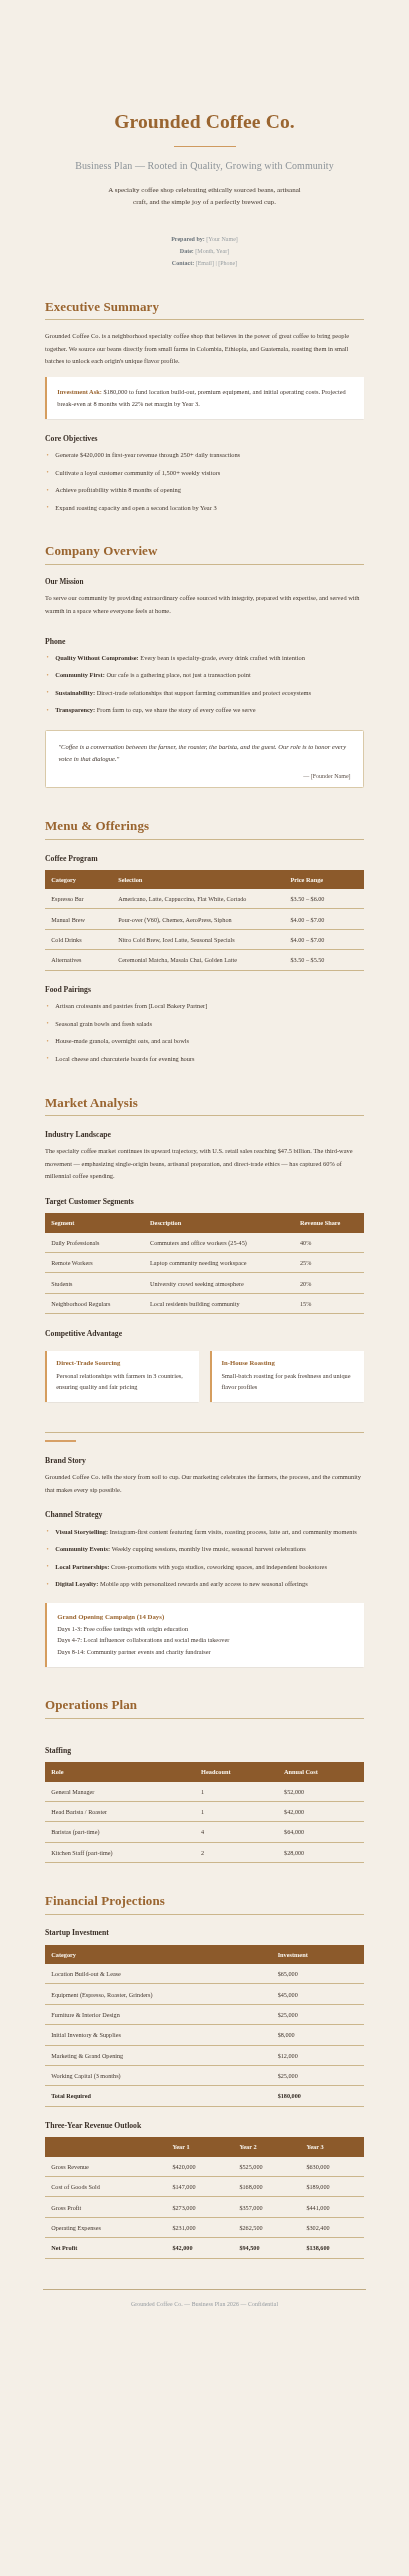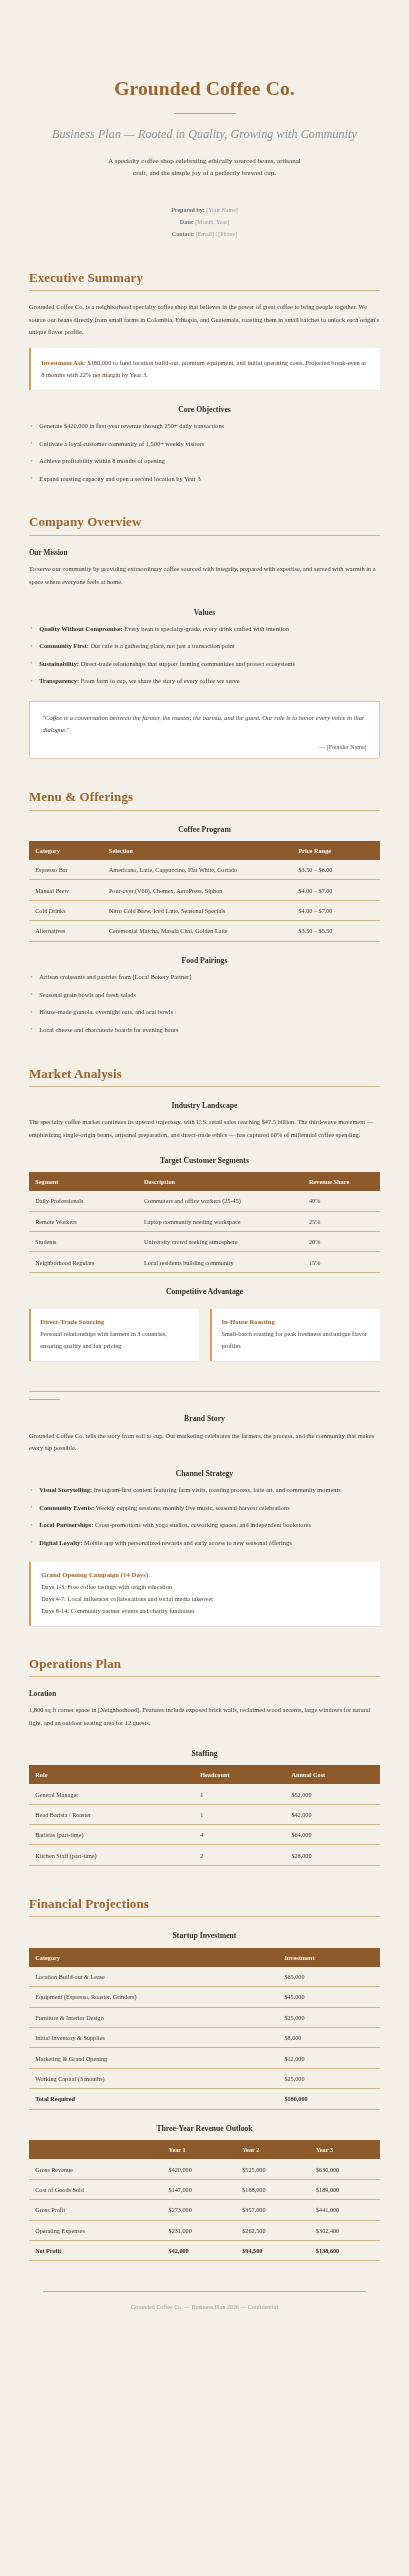--- a/index.html
+++ b/index.html
@@ -4,67 +4,65 @@
 <style>
   * { box-sizing: border-box; }
   html, body { margin: 0; padding: 0; }
   body {
     width: 409px;
     background: #f4efe7;
     font-family: "Liberation Serif", "DejaVu Serif", serif;
     color: #3d3129;
     -webkit-font-smoothing: antialiased;
   }
-  .page { width: 409px; padding: 0 0 38px 0; }
+  .page { width: 409px; padding: 0 0 38px 0; margin-top: 33px; }
 
   
   .cover { padding: 78px 43px 0 43px; text-align: center; }
   .doc-title {
     font-size: 19.6px;
     font-weight: bold;
     color: #9a6530;
     letter-spacing: 0.1px;
     line-height: 1.15;
     margin: 0;
   }
   .title-rule {
     width: 62px; height: 1.5px; background: #cf9a5f;
     margin: 12.4px auto 0 auto;
   }
   .doc-subtitle {
     margin: 13px 0 0 0;
-    font-size: 12px;
-    font-style: italic;
+    font-size: 10px;
     color: #8c9398;
     letter-spacing: 0.1px;
     text-align: center;
   }
   .doc-blurb {
     margin: 12.4px auto 0 auto;
     max-width: 201px;
     font-size: 7px;
     line-height: 1.78;
     color: #44382f;
   }
   .doc-meta { margin-top: 24px; font-size: 6px; line-height: 2.0; color: #9aa0a4; }
   .doc-meta .k { font-weight: bold; color: #6c757c; }
 
   
-  .section { padding: 0 29px; margin-top: 30px; }
+  .section { padding: 0 45px; margin-top: 30px; }
   .section-title {
     font-size: 13px; font-weight: bold; color: #9a6530;
     margin: 0 0 4.6px 0; letter-spacing: 0.1px;
   }
   .section-rule { height: 0.5px; background: #cbb68c; width: 100%; }
   .accent-tick { width: 31px; height: 1.5px; background: #d7a066; margin-top: 7.2px; }
 
   h3.sub {
     font-size: 7.7px; font-weight: bold; color: #3a2f27;
     margin: 14.4px 0 6.2px 0;
-    text-align: center;
   }
   h4.card-h { font-size: 7.2px; font-weight: bold; color: #3a2f27; margin: 0 0 6.2px 0; }
   p.body { font-size: 6.4px; line-height: 1.95; margin: 0 0 5.2px 0; color: #443830; }
 
   
   .callout {
     background: #ffffff;
     border-left: 2.1px solid #d59d5e;
     padding: 8.8px 11.3px 8.8px 10.3px;
     margin: 9.3px 0 3.1px 0;
@@ -194,21 +192,21 @@
     <h2 class="section-title">Company Overview</h2>
     <div class="section-rule"></div>
 
     <div class="cols">
       <div>
         <h4 class="card-h">Our Mission</h4>
         <p class="body">To serve our community by providing extraordinary coffee sourced with integrity, prepared with expertise, and served with warmth in a space where everyone feels at home.</p>
       </div>
     </div>
 
-    <h3 class="sub">Values</h3>
+    <h3 class="sub">Phone</h3>
     <ul class="bullets">
       <li><b>Quality Without Compromise:</b><span> Every bean is specialty-grade, every drink crafted with intention</span></li>
       <li><b>Community First:</b><span> Our cafe is a gathering place, not just a transaction point</span></li>
       <li><b>Sustainability:</b><span> Direct-trade relationships that support farming communities and protect ecosystems</span></li>
       <li><b>Transparency:</b><span> From farm to cup, we share the story of every coffee we serve</span></li>
     </ul>
 
     <div class="quote-box">
       <p class="q">"Coffee is a conversation between the farmer, the roaster, the barista, and the guest. Our role is to honor every voice in that dialogue."</p>
       <p class="attrib">— [Founder Name]</p>
@@ -335,24 +333,20 @@
       <p class="line">Days 4-7: Local influencer collaborations and social media takeover</p>
       <p class="line">Days 8-14: Community partner events and charity fundraiser</p>
     </div>
   </section>
 
   <section class="section">
     <h2 class="section-title">Operations Plan</h2>
     <div class="section-rule"></div>
 
     <div class="cols">
-      <div>
-        <h4 class="card-h">Location</h4>
-        <p class="body">1,800 sq ft corner space in [Neighborhood]. Features include exposed brick walls, reclaimed wood accents, large windows for natural light, and an outdoor seating area for 12 guests.</p>
-      </div>
     </div>
 
     <h3 class="sub">Staffing</h3>
     <table class="doc">
       <thead>
         <tr>
           <th style="width:47%">Role</th>
           <th style="width:26%">Headcount</th>
           <th style="width:27%">Annual Cost</th>
         </tr>

